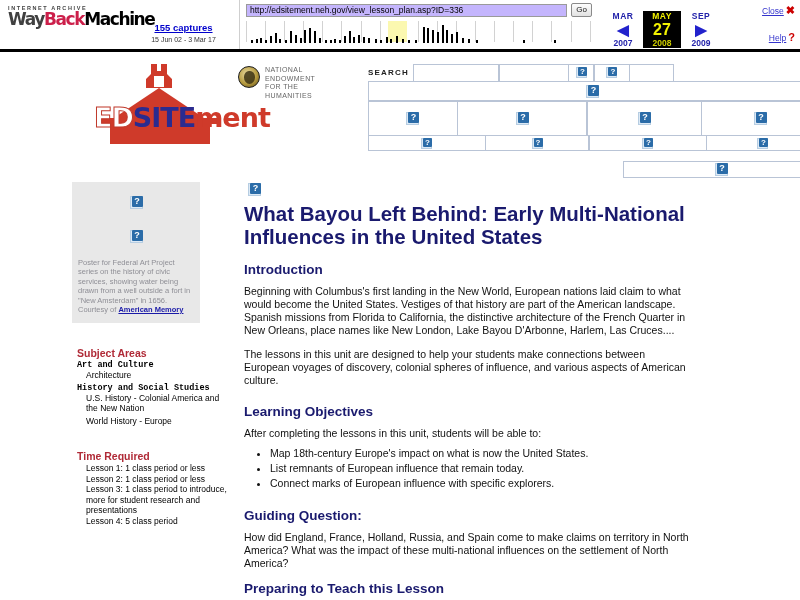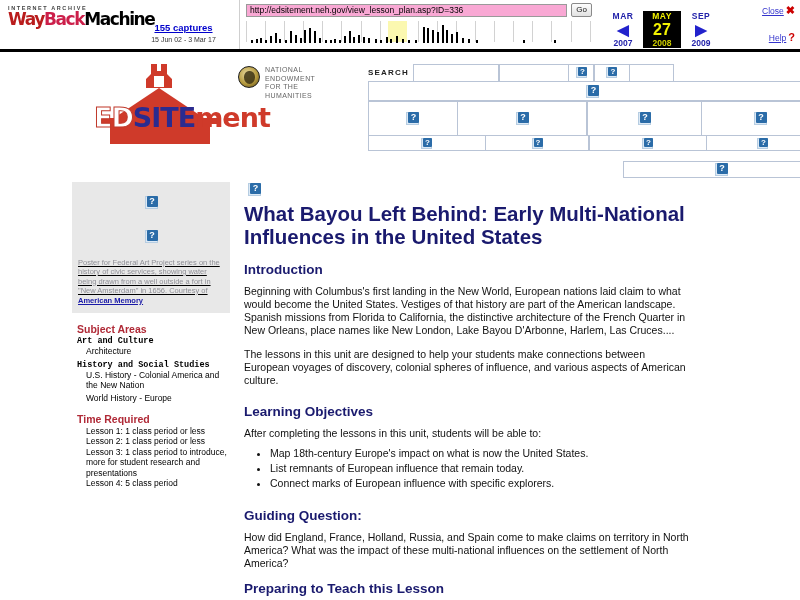--- a/index.html
+++ b/index.html
@@ -24,40 +24,40 @@
   }
   .wb-ia-text {
     font-size:5.5px; letter-spacing:1.6px; color:#444;
     font-weight:bold; margin-bottom:1px; white-space:nowrap;
   }
   .wb-wayback {
     font-family:"DejaVu Sans", sans-serif;
     font-weight:bold; font-size:17px; line-height:15px;
     letter-spacing:-1.4px; white-space:nowrap;
   }
-  .wb-wayback .w1 { color:#b91c1c; }
+  .wb-wayback .w1 { color:#404040; }
   .wb-wayback .w2 { color:#cc1f4a; }
   .wb-wayback .w3 { color:#000; }
 
   .wb-captures {
     flex:0 0 auto; width:112px;
     padding-top:20px; text-align:center;
     border-right:1px solid #cfcfcf;
   }
   .wb-captures a {
     color:#0000cc; font-size:9.5px; font-weight:bold;
     text-decoration:underline;
   }
   .wb-capdate { font-size:7px; color:#333; margin-top:2px; white-space:nowrap; }
 
   .wb-mid { flex:1 1 auto; position:relative; padding:3px 6px 0 6px; }
   .wb-urlrow { display:flex; align-items:center; gap:4px; }
   .wb-url {
     flex:1 1 auto; height:13px;
-    border:1px solid #9a9a9a; background:#f9a8d4;
+    border:1px solid #9a9a9a; background:#c4b5fd;
     font-size:8.5px; padding:0 3px; color:#000;
     font-family:"Liberation Sans", sans-serif;
   }
   .wb-go {
     flex:0 0 auto; height:14px; min-width:21px;
     font-size:8px; border:1px solid #8a8a8a;
     background:linear-gradient(#fdfdfd,#e2e2e2);
     border-radius:2px; color:#111; cursor:pointer;
     padding:0 3px; line-height:12px;
   }
@@ -183,29 +183,29 @@
   .navsolo {
     margin-top:10px; display:flex; justify-content:flex-end;
   }
   .navsolo .navcell { width:196px; height:17px; }
 
   
   #columns { display:flex; padding-left:72px; padding-top:4px; }
 
   #sidebar { width:160px; flex:0 0 auto; }
   .sb-imgbox {
-    background:#e8e8e8; width:158px; padding:4px 6px 8px 6px;text-decoration:underline;
+    background:#e8e8e8; width:128px; padding:4px 6px 8px 6px;
   }
   .sb-imgslot { height:34px; display:flex; align-items:center; justify-content:center; }
   .sb-caption {
     font-size:7.5px; line-height:9.5px; color:#8f8f96; margin-top:4px;
   }
   .sb-caption a { color:#1a1aa8; font-weight:bold; text-decoration:underline; }
 
-  .sb-sec { margin-top:10px; }
+  .sb-sec { margin-top:24px; }
   .sb-h {
     color:#b02a37; font-weight:bold; font-size:10.5px;
     margin:0 0 1px 5px;
   }
   .sb-sub { font-weight:bold; font-size:8.5px; margin-left:5px;font-family:Liberation Mono, monospace; }
   .sb-item { font-size:8.5px; margin-left:14px; line-height:10.5px; }
   .sb-item.tight { line-height:10px; }
   .sb-list { margin-left:14px; }
   .sb-list div { font-size:8.5px; line-height:10.5px; }
 

